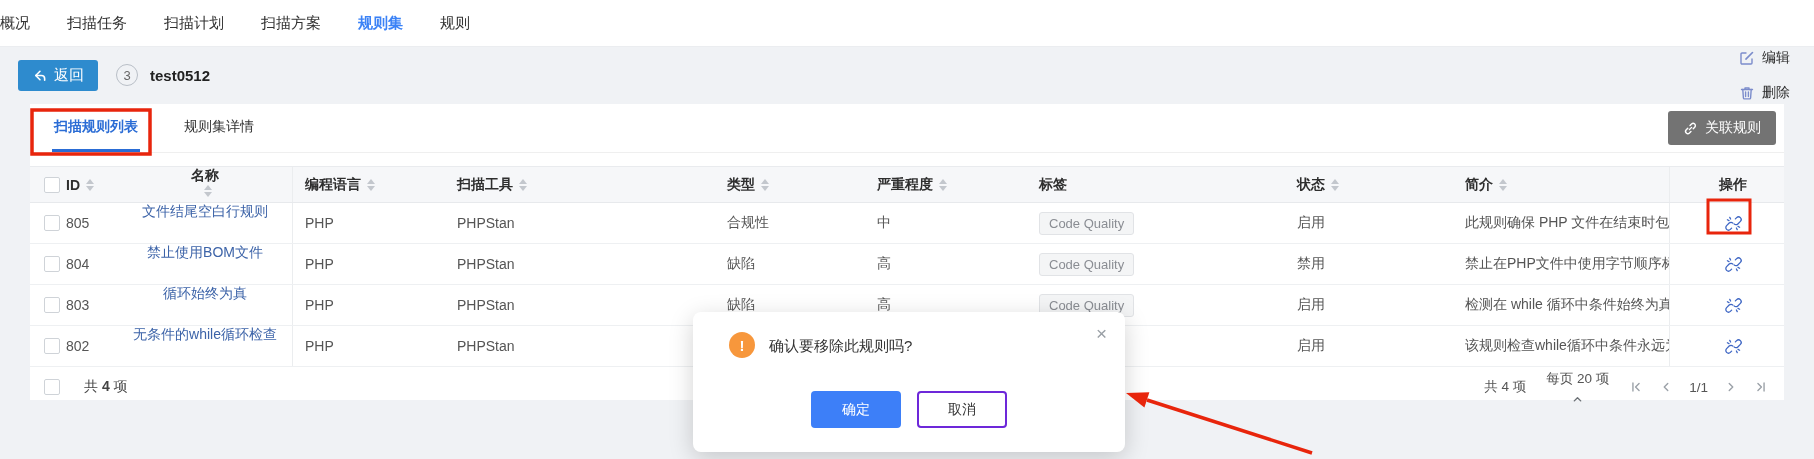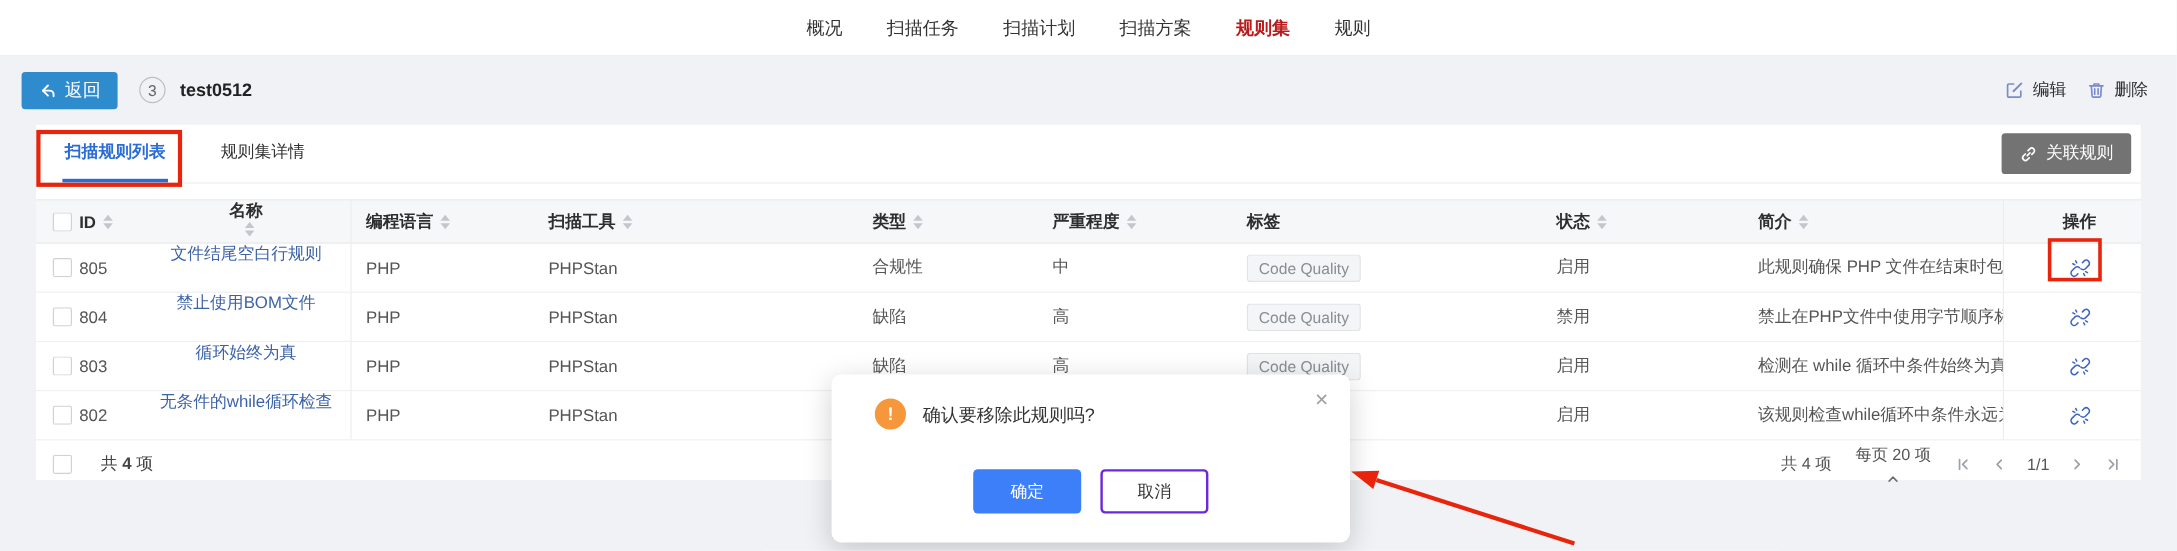--- a/index.html
+++ b/index.html
@@ -1,33 +1,33 @@
 <!DOCTYPE html>
 <html><head>
 <meta charset="utf-8">
 <style>
   html,body{margin:0;padding:0;}
   body{font-family:"Liberation Sans","DejaVu Sans",sans-serif;}
   .page{position:relative;width:1814px;height:459px;background:#f0f2f5;overflow:hidden;}
 
   
   .topnav{position:absolute;top:0;left:0;width:1814px;height:46px;background:#ffffff;
-    border-bottom:1px solid #ebedf0;display:flex;justify-content:center;align-items:center;gap:37px;}
+    border-bottom:1px solid #ebedf0;display:flex;align-items:center;gap:37px;}
   .topnav .nav-item{font-size:15px;color:#333;font-weight:500;cursor:pointer;text-decoration:none;}
-  .topnav .nav-item.active{color:#b91c1c;font-weight:700;}
+  .topnav .nav-item.active{color:#3b82f6;font-weight:700;}
 
   
   .header-bar{position:absolute;top:46px;left:0;width:1814px;height:58px;display:flex;align-items:center;
     padding:0 24px 0 18px;box-sizing:border-box;}
   .btn-back{display:flex;align-items:center;gap:7px;height:31px;padding:0 14px;background:#2e8bce;border:none;
     border-radius:3px;color:#fff;font-size:15px;cursor:pointer;font-family:inherit;}
   .badge-circle{margin-left:18px;width:22px;height:22px;border-radius:50%;border:1px solid #b9bfc7;color:#666;
     font-size:13px;display:flex;align-items:center;justify-content:center;box-sizing:border-box;}
   .page-title{margin-left:12px;font-size:15px;font-weight:700;color:#222;}
-  .header-actions{margin-left:auto;display:flex;align-items:center;gap:17px;}
+  .header-actions{margin-left:auto;display:flex;align-items:center;gap:17px;flex-direction:column;}
   .txt-btn{display:flex;align-items:center;gap:7px;background:none;border:none;font-size:14px;color:#2b2b2b;
     cursor:pointer;font-family:inherit;padding:0;}
 
   
   .panel{position:absolute;left:30px;top:104px;width:1754px;height:296px;background:#fff;}
   .tabs{position:relative;height:48px;border-bottom:1px solid #efefef;display:flex;align-items:stretch;}
   .tab{margin-left:22px;display:flex;align-items:center;font-size:14px;color:#333;cursor:pointer;
     border-bottom:3px solid transparent;box-sizing:border-box;padding:0 2px;}
   .tab.active{color:#2a6cd5;font-weight:700;border-bottom-color:#2a6cd5;}
   .tab + .tab{margin-left:42px;}

